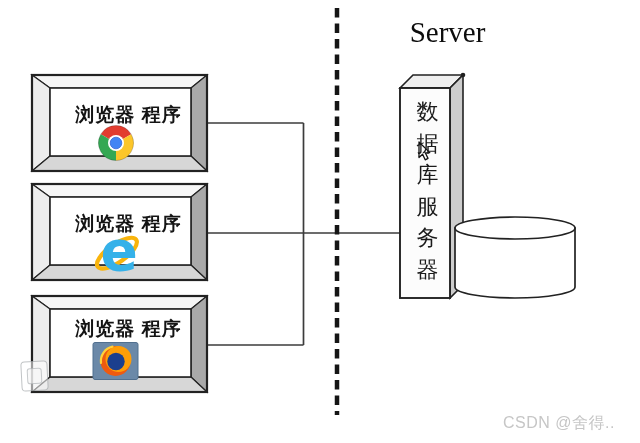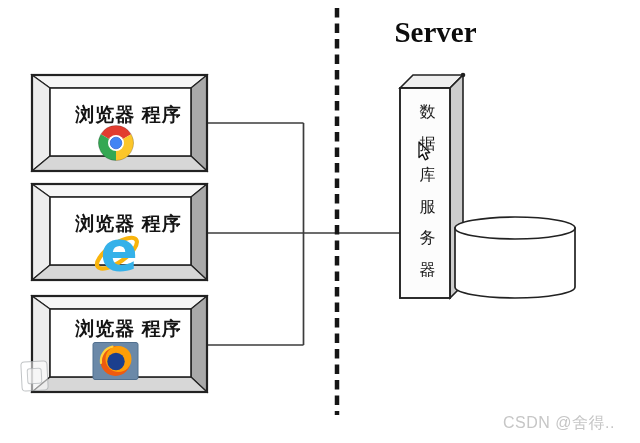--- a/index.html
+++ b/index.html
@@ -2,28 +2,28 @@
 <html><head>
 <meta charset="utf-8">
 <style>
   html,body{margin:0;padding:0;background:#fff;}
   .stage{position:relative;width:640px;height:443px;background:#ffffff;overflow:hidden;
          font-family:"Liberation Sans", sans-serif;}
   .layer{position:absolute;left:0;top:0;}
   .txt{position:absolute;color:#141414;}
   .browser-title{left:60px;top:14px;width:125px;text-align:center;
                  font-size:20px;font-weight:500;letter-spacing:.5px;color:#111;}
-  .server-title{left:378px;top:16px;width:115px;text-align:center;
-                font-family:"Liberation Serif", serif;font-size:29px;font-weight:700;color:#0d0d0d;}
+  .server-title{left:390px;top:16px;width:115px;text-align:center;
+                font-family:"Liberation Serif", serif;font-size:29px;font-weight:400;color:#0d0d0d;}
   .box-label{left:50px;width:141px;text-align:center;font-size:19px;font-weight:600;
              letter-spacing:1px;color:#141414;padding-left:8px;}
   .box-label.b1{top:102px;}
   .box-label.b2{top:211px;}
   .box-label.b3{top:316px;}
-  .server-label{left:414px;top:96px;width:27px;text-align:center;font-size:16px;
+  .server-label{left:414px;top:96px;width:27px;text-align:center;font-size:22px;
                 font-weight:500;line-height:31.5px;word-break:break-all;color:#1b1b1b;}
   .csdn{left:503px;top:413px;width:130px;font-size:16px;color:#c6c6c6;
         letter-spacing:.5px;white-space:nowrap;}
   .corner-mark{position:absolute;left:21px;top:361px;width:25px;height:28px;
                border:1px solid rgba(140,145,150,.55);border-radius:4px;
                background:rgba(255,255,255,.55);transform:rotate(-3deg);}
   .corner-mark::after{content:"";position:absolute;left:5px;top:6px;width:13px;height:14px;
                border:1px solid rgba(150,155,160,.5);border-radius:3px;background:rgba(245,245,245,.6);}
 </style>
 </head>

